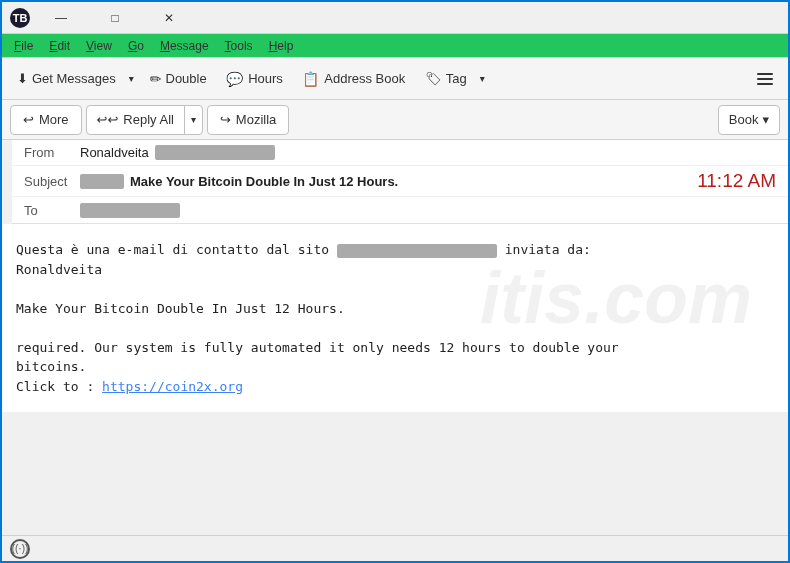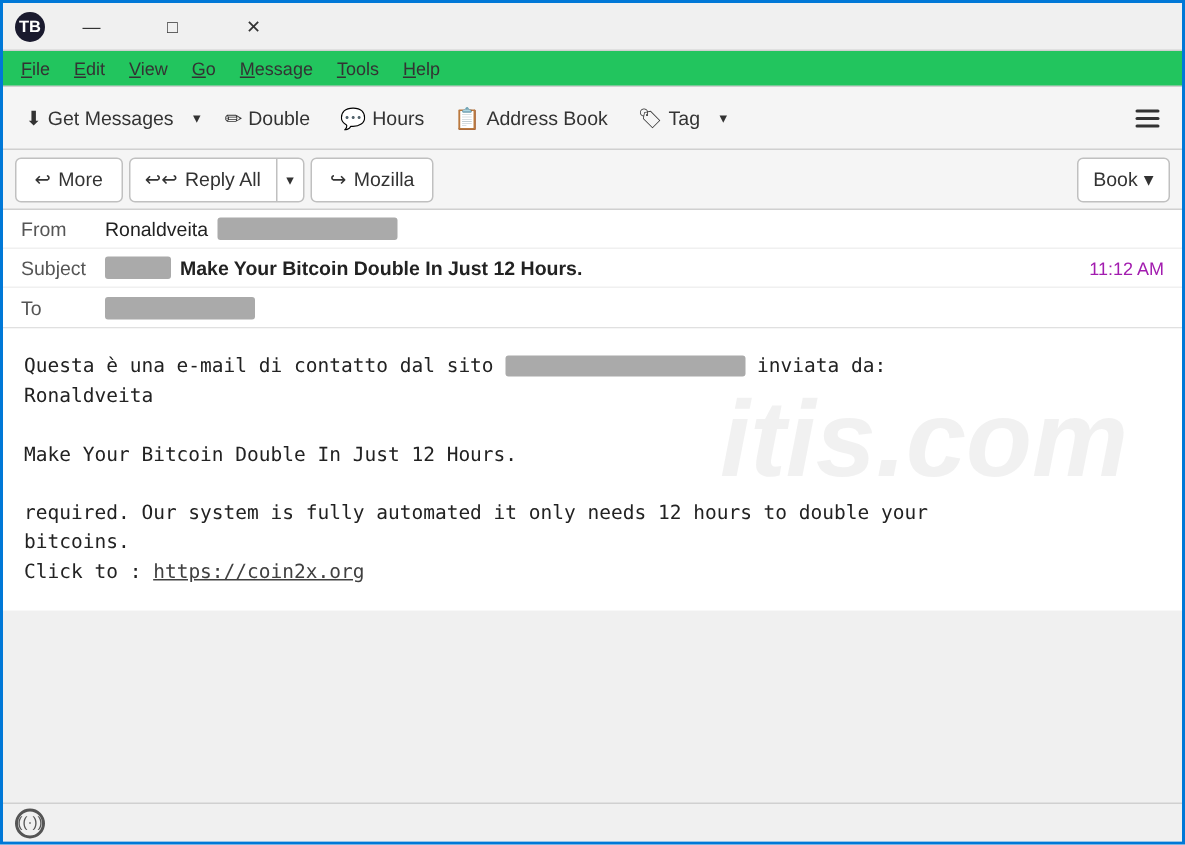--- a/index.html
+++ b/index.html
@@ -222,20 +222,21 @@
       font-size: 13px;
       color: #333;
       gap: 4px;
       height: 30px;
     }
 
     
     .email-header {
       background: #fff;
       border-bottom: 1px solid #e0e0e0;
+      margin-left: 10px;
     }
     .header-row {
       display: flex;
       align-items: center;
       padding: 4px 12px;
       min-height: 26px;
       border-bottom: 1px solid #f0f0f0;
     }
     .header-row:last-child { border-bottom: none; }
     .header-label {
@@ -253,38 +254,38 @@
     }
     .header-value.redacted {
       display: inline-block;
       background: #aaa;
       color: transparent;
       border-radius: 2px;
       user-select: none;
     }
     .header-time {
       margin-left: auto;
-      font-size: 12px;
-      color: #a21caf;
+      font-size: 19px;
+      color: #b91c1c;
     }
 
     
     .email-body {
       background: #fff;
       padding: 16px 14px;
       font-family: monospace;
       font-size: 13px;
       color: #222;
       line-height: 1.5;
       position: relative;
       overflow: hidden;
       flex: 1;
     }
     .email-body a {
-      color: #404040;
+      color: #3b82f6;
       text-decoration: underline;
     }
     .redacted-inline {
       display: inline-block;
       background: #aaa;
       color: transparent;
       border-radius: 2px;
       vertical-align: middle;
       user-select: none;
       height: 14px;

